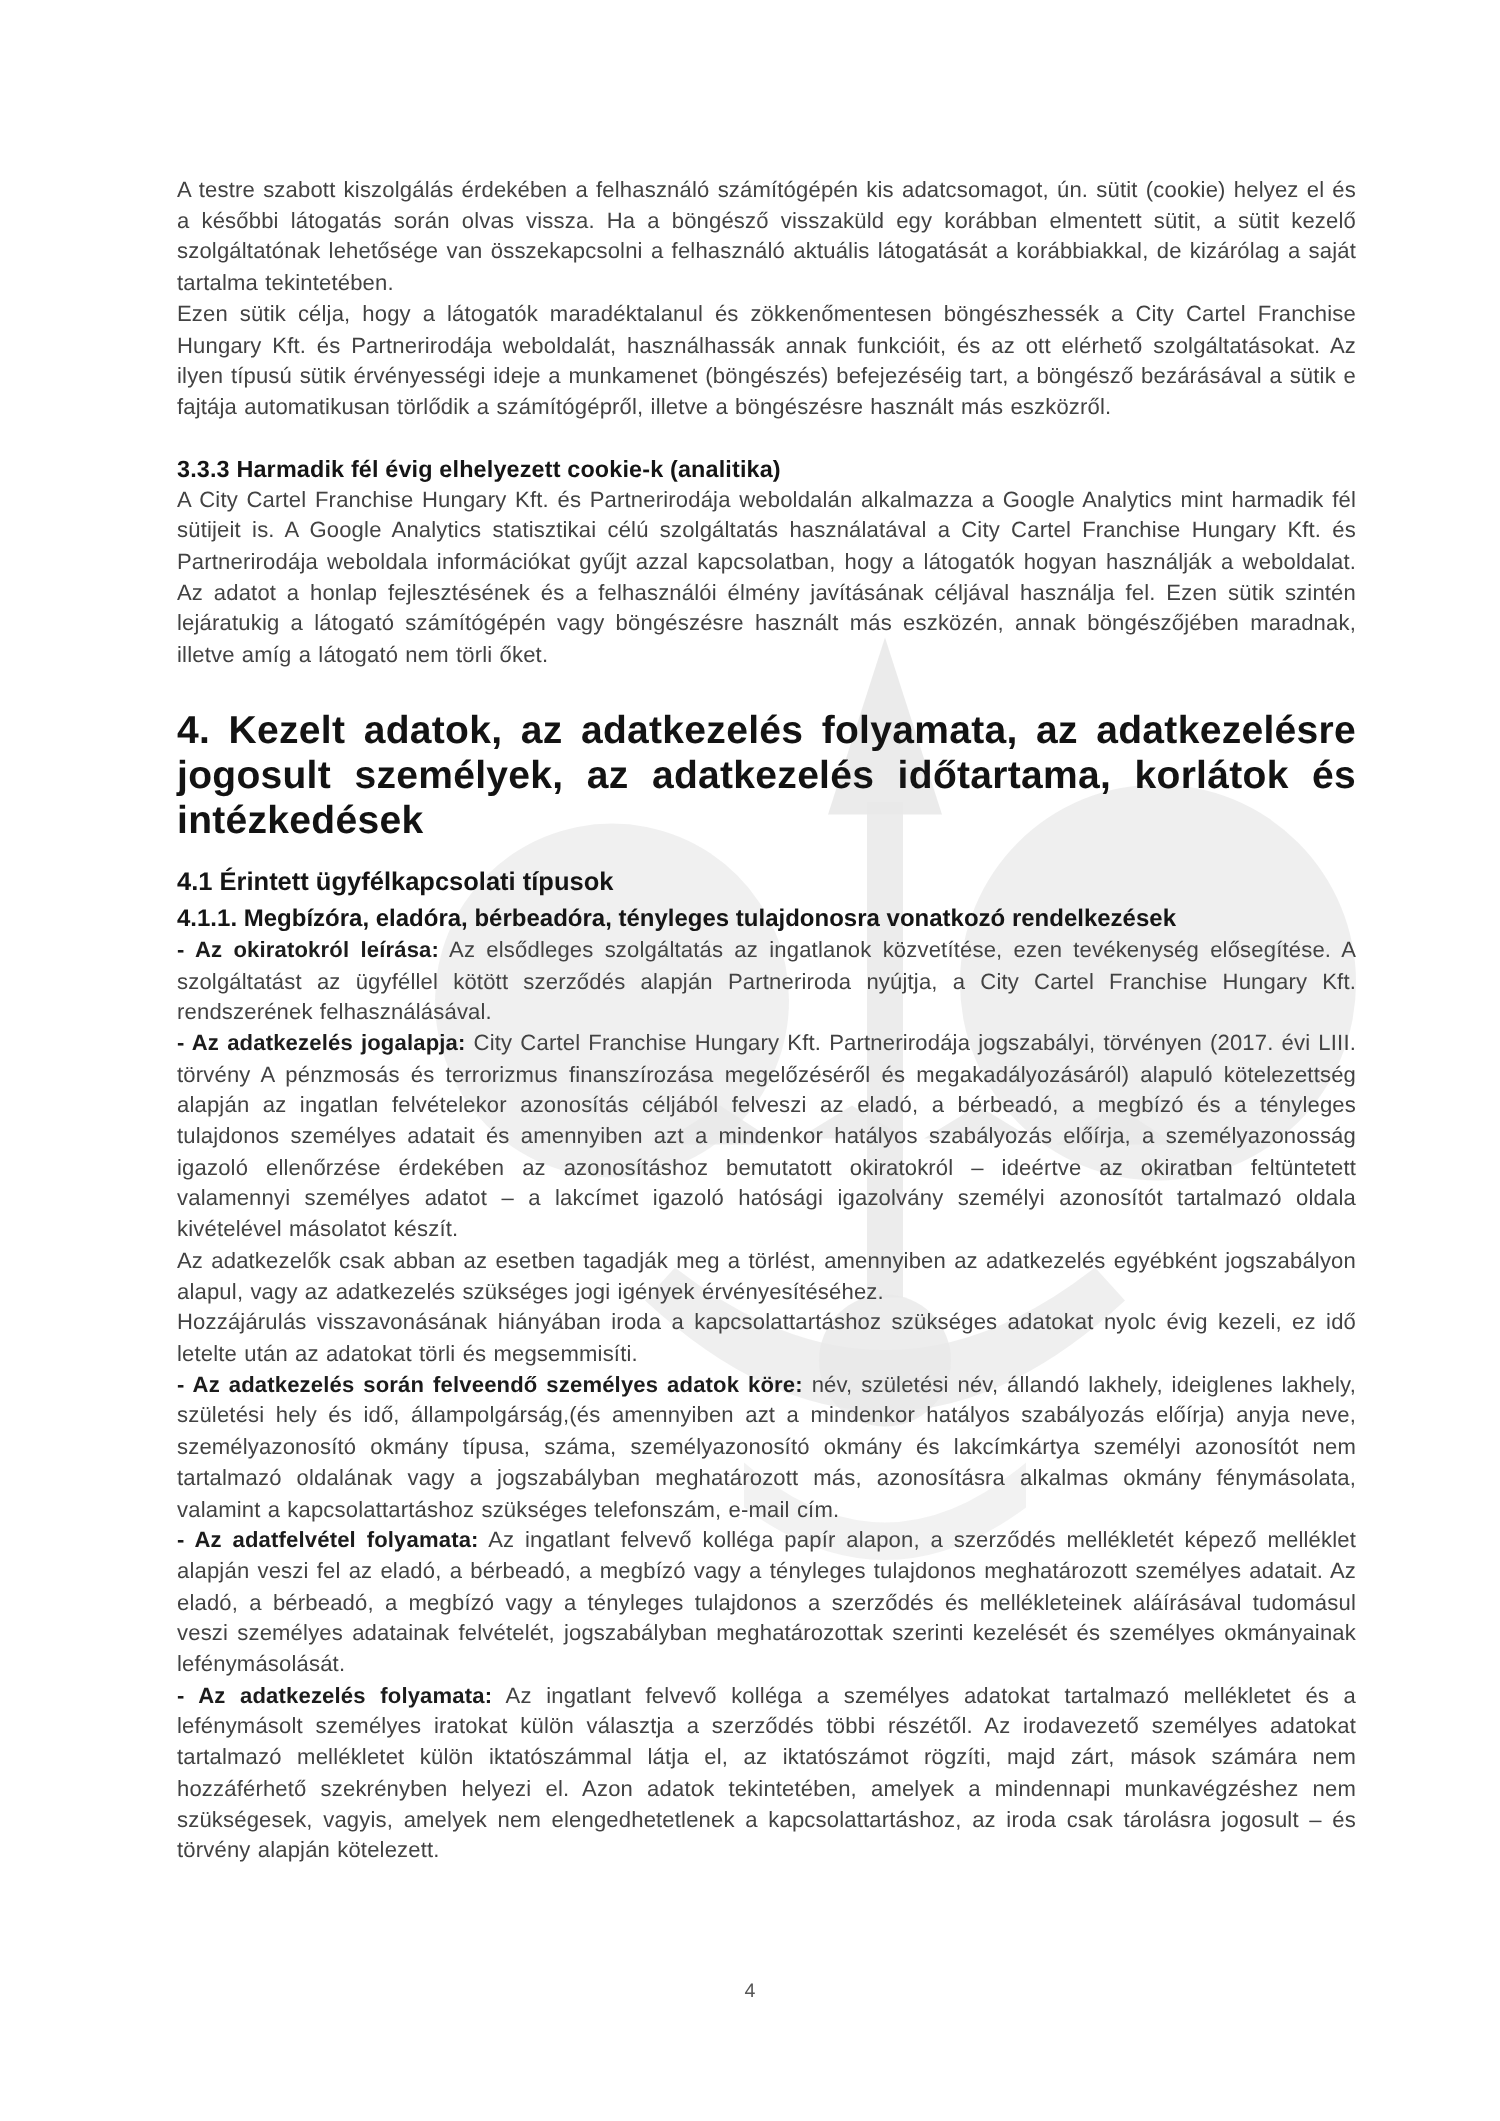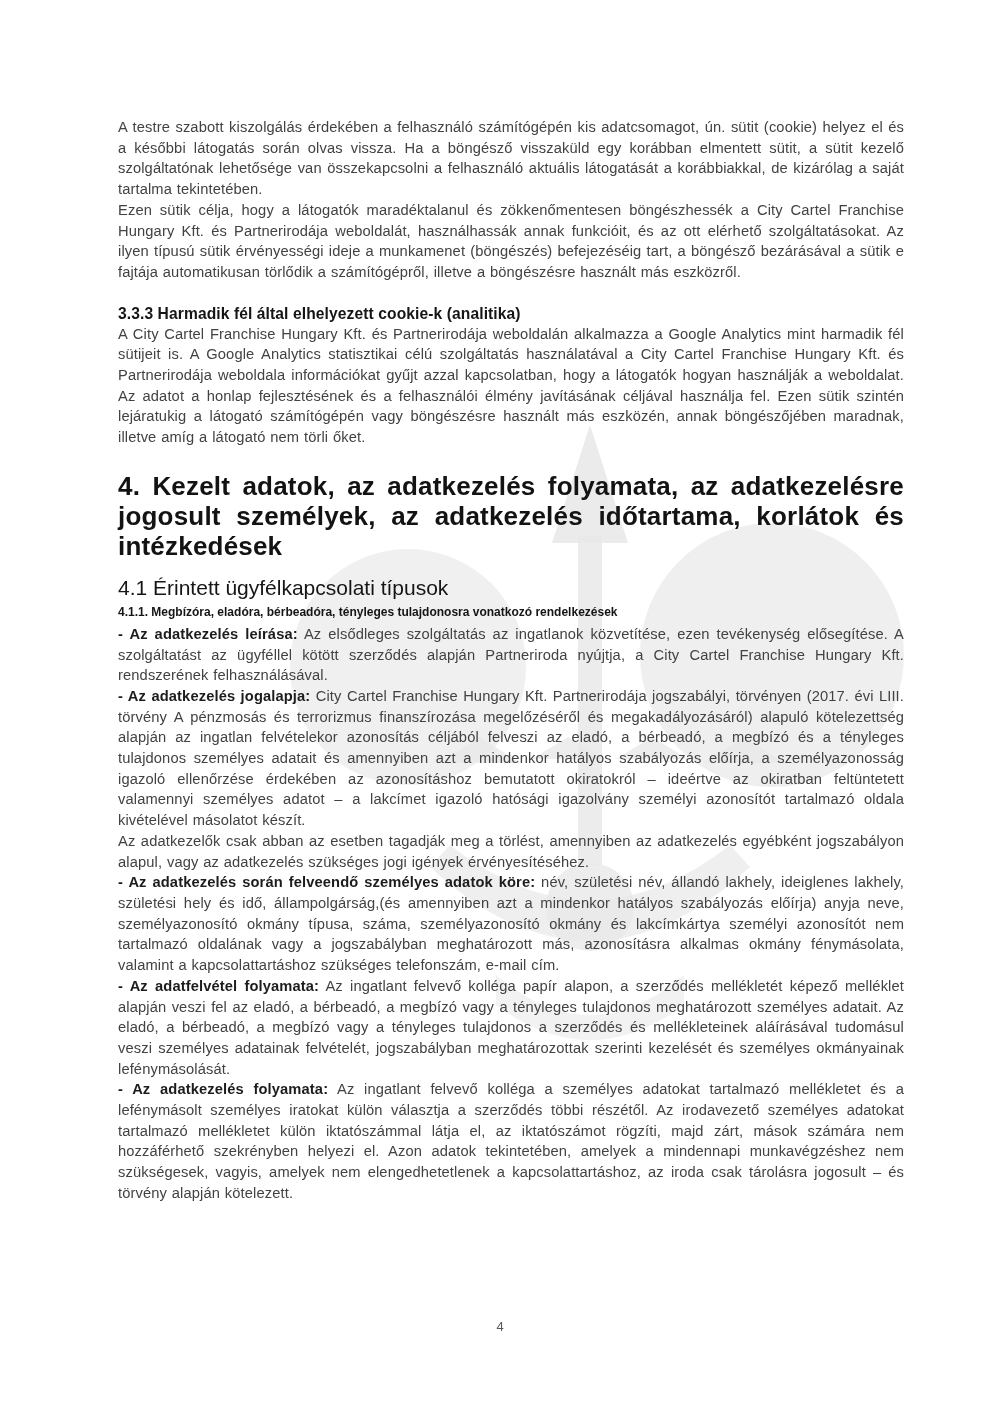--- a/index.html
+++ b/index.html
@@ -46,28 +46,28 @@
   .h-main{
     font-size:26px;
     font-weight:800;
     color:#131313;
     line-height:30px;
     margin:23px 0 15px 0;
     text-align:justify;
     letter-spacing:.2px;
   }
   .h-mid{
-    font-size:21px;
-    font-weight:400;
+    font-size:17px;
+    font-weight:700;
     color:#151515;
     line-height:23px;
     margin:14px 0 3px 0;
   }
   .h-small{
-    font-size:12px;
+    font-size:16px;
     font-weight:800;
     color:#151515;
     line-height:21px;
     margin:0 0 1px 0;
   }
   .footer{
     position:absolute;
     left:0;right:0;bottom:80px;
     text-align:center;
     font-size:13px;
@@ -92,28 +92,29 @@
       <path d="M444 348 l40 -26 l40 26 Z" opacity="0.8"></path>
       <path d="M170 452 Q330 600 490 452 L470 430 Q330 540 190 430 Z" opacity="0.75"></path>
       <circle cx="330" cy="492" r="44" opacity="0.8"></circle>
       <path d="M236 560 Q330 640 424 560 L424 590 Q330 660 236 590 Z" opacity="0.6"></path>
     </g>
   </svg>
 
   <div class="content">
       <p class="body-p">A testre szabott kiszolgálás érdekében a felhasználó számítógépén kis adatcsomagot, ún. sütit (cookie) helyez el és a későbbi látogatás során olvas vissza. Ha a böngésző visszaküld egy korábban elmentett sütit, a sütit kezelő szolgáltatónak lehetősége van összekapcsolni a felhasználó aktuális látogatását a korábbiakkal, de kizárólag a saját tartalma tekintetében.</p>
       <p class="body-p">Ezen sütik célja, hogy a látogatók maradéktalanul és zökkenőmentesen böngészhessék a City Cartel Franchise Hungary Kft. és Partnerirodája weboldalát, használhassák annak funkcióit, és az ott elérhető szolgáltatásokat. Az ilyen típusú sütik érvényességi ideje a munkamenet (böngészés) befejezéséig tart, a böngésző bezárásával a sütik e fajtája automatikusan törlődik a számítógépről, illetve a böngészésre használt más eszközről.</p>
-      <div class="h-sub">3.3.3 Harmadik fél által elhelyezett cookie-k (analitika)</div>
+      <div class="h-sub">3.3.3 Harmadik fél évig elhelyezett cookie-k (analitika)</div>
       <p class="body-p">A City Cartel Franchise Hungary Kft. és Partnerirodája weboldalán alkalmazza a Google Analytics mint harmadik fél sütijeit is. A Google Analytics statisztikai célú szolgáltatás használatával a City Cartel Franchise Hungary Kft. és Partnerirodája weboldala információkat gyűjt azzal kapcsolatban, hogy a látogatók hogyan használják a weboldalat. Az adatot a honlap fejlesztésének és a felhasználói élmény javításának céljával használja fel. Ezen sütik szintén lejáratukig a látogató számítógépén vagy böngészésre használt más eszközén, annak böngészőjében maradnak, illetve amíg a látogató nem törli őket.</p>
       <div class="h-main">4. Kezelt adatok, az adatkezelés folyamata, az adatkezelésre jogosult személyek, az adatkezelés időtartama, korlátok és intézkedések</div>
       <div class="h-mid">4.1 Érintett ügyfélkapcsolati típusok</div>
       <div class="h-small">4.1.1.  Megbízóra, eladóra, bérbeadóra, tényleges tulajdonosra vonatkozó rendelkezések</div>
-      <p class="body-p"><strong>- Az adatkezelés leírása:</strong> Az elsődleges szolgáltatás az ingatlanok közvetítése, ezen tevékenység elősegítése. A szolgáltatást az ügyféllel kötött szerződés alapján Partneriroda nyújtja, a City Cartel Franchise Hungary Kft. rendszerének felhasználásával.</p>
+      <p class="body-p"><strong>- Az okiratokról leírása:</strong> Az elsődleges szolgáltatás az ingatlanok közvetítése, ezen tevékenység elősegítése. A szolgáltatást az ügyféllel kötött szerződés alapján Partneriroda nyújtja, a City Cartel Franchise Hungary Kft. rendszerének felhasználásával.</p>
       <p class="body-p"><strong>- Az adatkezelés jogalapja:</strong> City Cartel Franchise Hungary Kft. Partnerirodája jogszabályi, törvényen (2017. évi LIII. törvény A pénzmosás és terrorizmus finanszírozása megelőzéséről és megakadályozásáról) alapuló kötelezettség alapján az ingatlan felvételekor azonosítás céljából felveszi az eladó, a bérbeadó, a megbízó és a tényleges tulajdonos személyes adatait és amennyiben azt a mindenkor hatályos szabályozás előírja, a személyazonosság igazoló ellenőrzése érdekében az azonosításhoz bemutatott okiratokról – ideértve az okiratban feltüntetett valamennyi személyes adatot – a lakcímet igazoló hatósági igazolvány személyi azonosítót tartalmazó oldala kivételével másolatot készít.</p>
       <p class="body-p">Az adatkezelők csak abban az esetben tagadják meg a törlést, amennyiben az adatkezelés egyébként jogszabályon alapul, vagy az adatkezelés szükséges jogi igények érvényesítéséhez.</p>
+      <p class="body-p">Hozzájárulás visszavonásának hiányában iroda a kapcsolattartáshoz szükséges adatokat nyolc évig kezeli, ez idő letelte után az adatokat törli és megsemmisíti.</p>
       <p class="body-p"><strong>- Az adatkezelés során felveendő személyes adatok köre:</strong> név, születési név, állandó lakhely, ideiglenes lakhely, születési hely és idő, állampolgárság,(és amennyiben azt a mindenkor hatályos szabályozás előírja) anyja neve, személyazonosító okmány típusa, száma, személyazonosító okmány és lakcímkártya személyi azonosítót nem tartalmazó oldalának vagy a jogszabályban meghatározott más, azonosításra alkalmas okmány fénymásolata, valamint a kapcsolattartáshoz szükséges telefonszám, e-mail cím.</p>
       <p class="body-p"><strong>- Az adatfelvétel folyamata:</strong> Az ingatlant felvevő kolléga papír alapon, a szerződés mellékletét képező melléklet alapján veszi fel az eladó, a bérbeadó, a megbízó vagy a tényleges tulajdonos meghatározott személyes adatait. Az eladó, a bérbeadó, a megbízó vagy a tényleges tulajdonos a szerződés és mellékleteinek aláírásával tudomásul veszi személyes adatainak felvételét, jogszabályban meghatározottak szerinti kezelését és személyes okmányainak lefénymásolását.</p>
       <p class="body-p"><strong>- Az adatkezelés folyamata:</strong> Az ingatlant felvevő kolléga a személyes adatokat tartalmazó mellékletet és a lefénymásolt személyes iratokat külön választja a szerződés többi részétől. Az irodavezető személyes adatokat tartalmazó mellékletet külön iktatószámmal látja el, az iktatószámot rögzíti, majd zárt, mások számára nem hozzáférhető szekrényben helyezi el.  Azon adatok tekintetében, amelyek a mindennapi munkavégzéshez nem szükségesek, vagyis, amelyek nem elengedhetetlenek a kapcsolattartáshoz, az iroda csak tárolásra jogosult – és törvény alapján kötelezett.</p>
     </div>
 
   <div class="footer">4</div>
 
 </div>
 
 </body></html>

